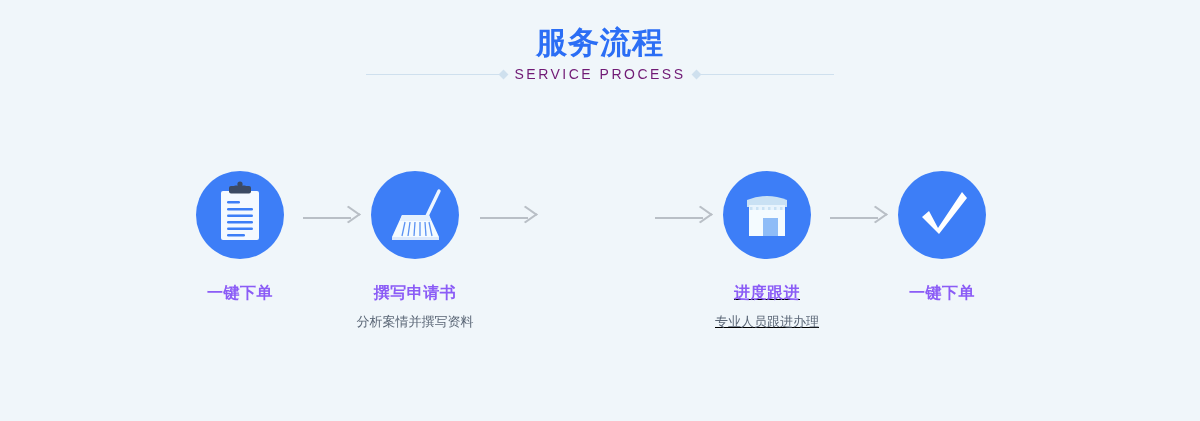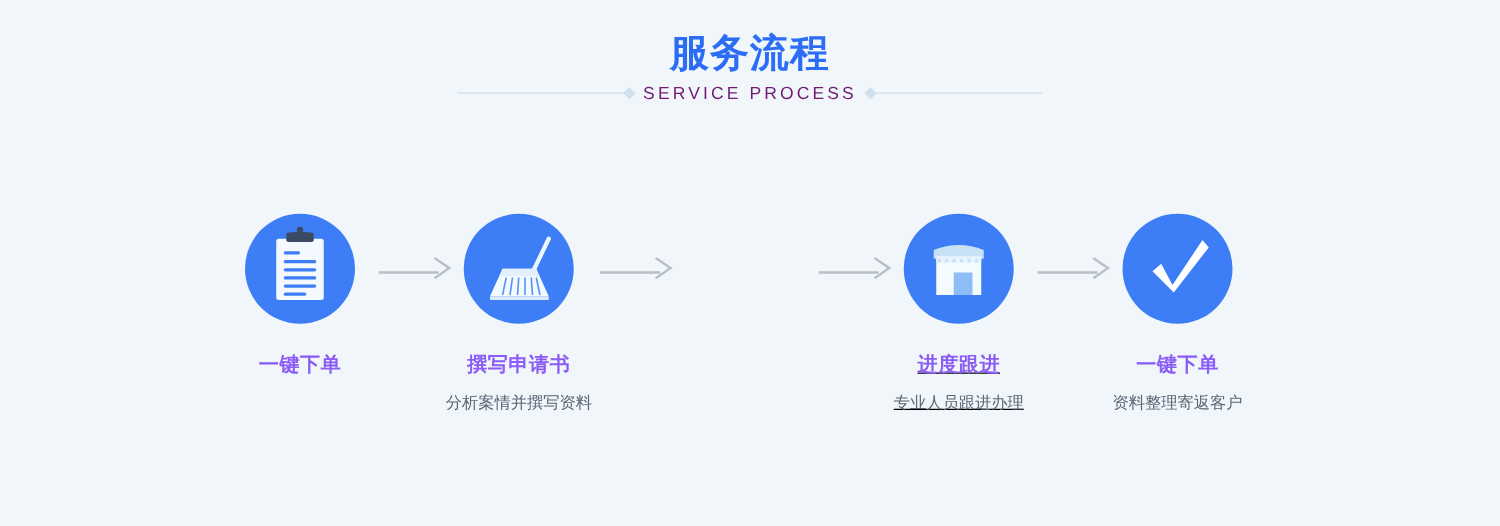--- a/index.html
+++ b/index.html
@@ -225,16 +225,15 @@
       <div class="arrow-head"></div>
   </div>
 
   <div class="step" style="left:854px;">
     <div class="circle">
       <svg width="88" height="88" viewBox="0 0 88 88">
         <path d="M24 46 L31 40 L40 57 L64 21 L69 27 L41 63 Z" fill="#ffffff"></path>
       </svg>
     </div>
     <div class="step-title">一键下单</div>
-    <div class="step-desc">资料整理寄返客户</div>
   </div>
 
 </div>
 
 </body></html>

